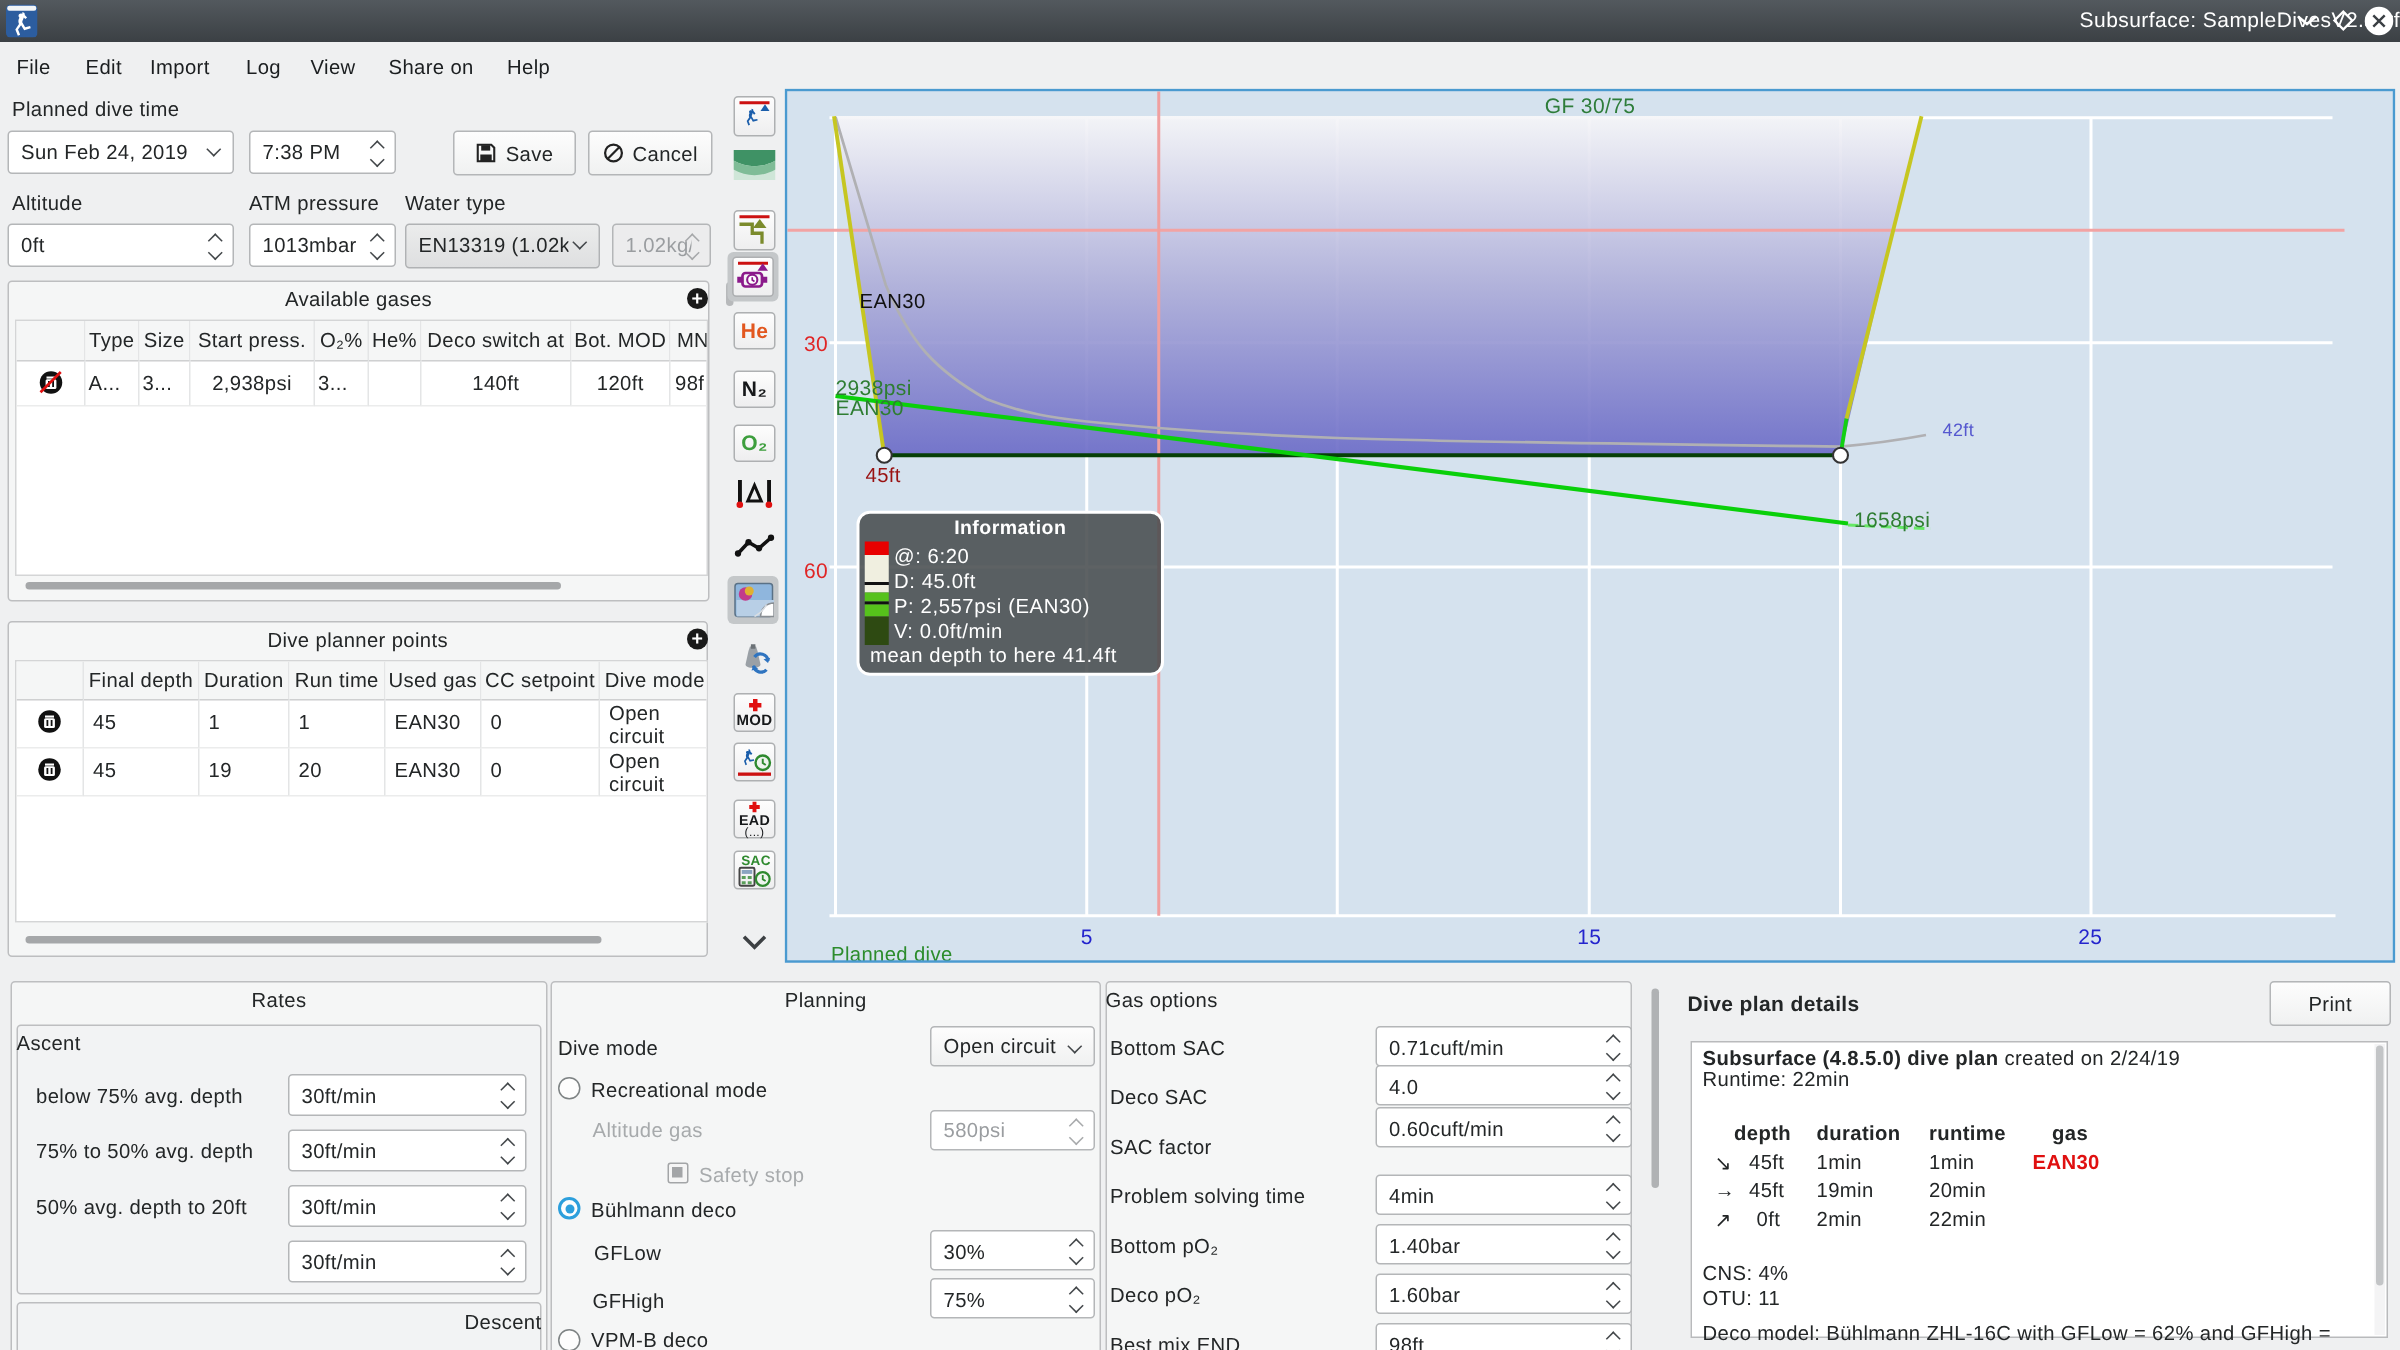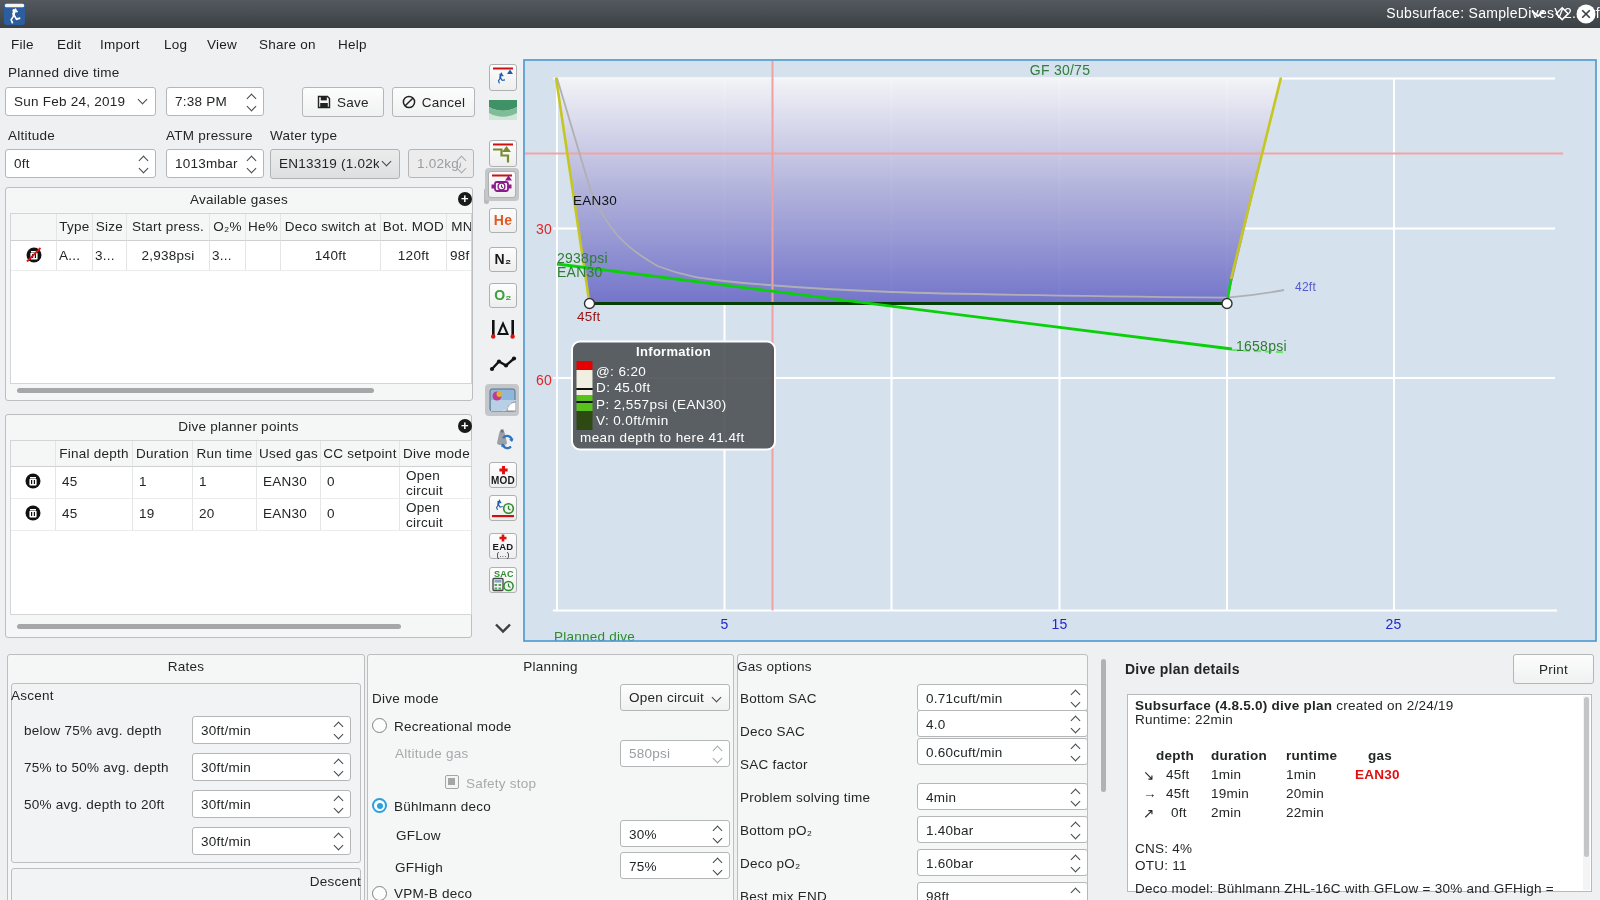--- a/index.html
+++ b/index.html
@@ -362,21 +362,21 @@
 <span class="a lbl" style="left:1143px;top:786px">→</span>
 <span class="a lbl" style="left:1166px;top:786px">45ft</span>
 <span class="a lbl" style="left:1211px;top:786px">19min</span>
 <span class="a lbl" style="left:1286px;top:786px">20min</span>
 <span class="a lbl" style="left:1143px;top:805px">↗</span>
 <span class="a lbl" style="left:1171px;top:805px">0ft</span>
 <span class="a lbl" style="left:1211px;top:805px">2min</span>
 <span class="a lbl" style="left:1286px;top:805px">22min</span>
 <span class="a lbl" style="left:1135px;top:841px">CNS: 4%</span>
 <span class="a lbl" style="left:1135px;top:858px">OTU: 11</span>
-<span class="a lbl" style="left:1135px;top:881px">Deco model: Bühlmann ZHL-16C with GFLow = 30% and GFHigh =</span>
+<span class="a lbl" style="left:1135px;top:881px">Deco model: Bühlmann ZHL-16C with GFLow = 62% and GFHigh =</span>
 
 <style>
 .tico{position:absolute;left:489px;width:28px;background:linear-gradient(#fdfdfd,#eeeeef);border:1px solid #aeb0b2;border-radius:3px}
 .tsel{position:absolute;left:485px;width:34px;background:#c4c7c9;border-radius:4px}
 </style>
 <div class="tico" style="top:64px;height:27px"></div>
 <svg class="a" style="left:489px;top:64px" width="28" height="27" viewBox="0 0 28 27">
 <rect x="4" y="3.5" width="20" height="2" fill="#cc1111"></rect>
 <path d="M12 8.5 c.9 0 1.4 .6 1.2 1.4 l1.5 1.8 -1 .8 -.9 -1.1 c-.1 .8 -.6 1.4 -.7 2.1 l1.3 2.2 2.5 -.4 .2 1.1 -3.2 .7 -1.3 -2.2 -1.5 1.9 .9 2.4 -1.1 .4 -1.1 -2.9 1.7 -2.5 c-.4 -.9 -.3 -2 .2 -2.8 -.5 -.4 -.5 -1.2 0 -1.6 .4 -.3 .9 -.3 1.3 0z" fill="#1b5eab"></path>
 <path d="M18 10 l6 0 -3 -4.5z" fill="#1b5eab"></path>

